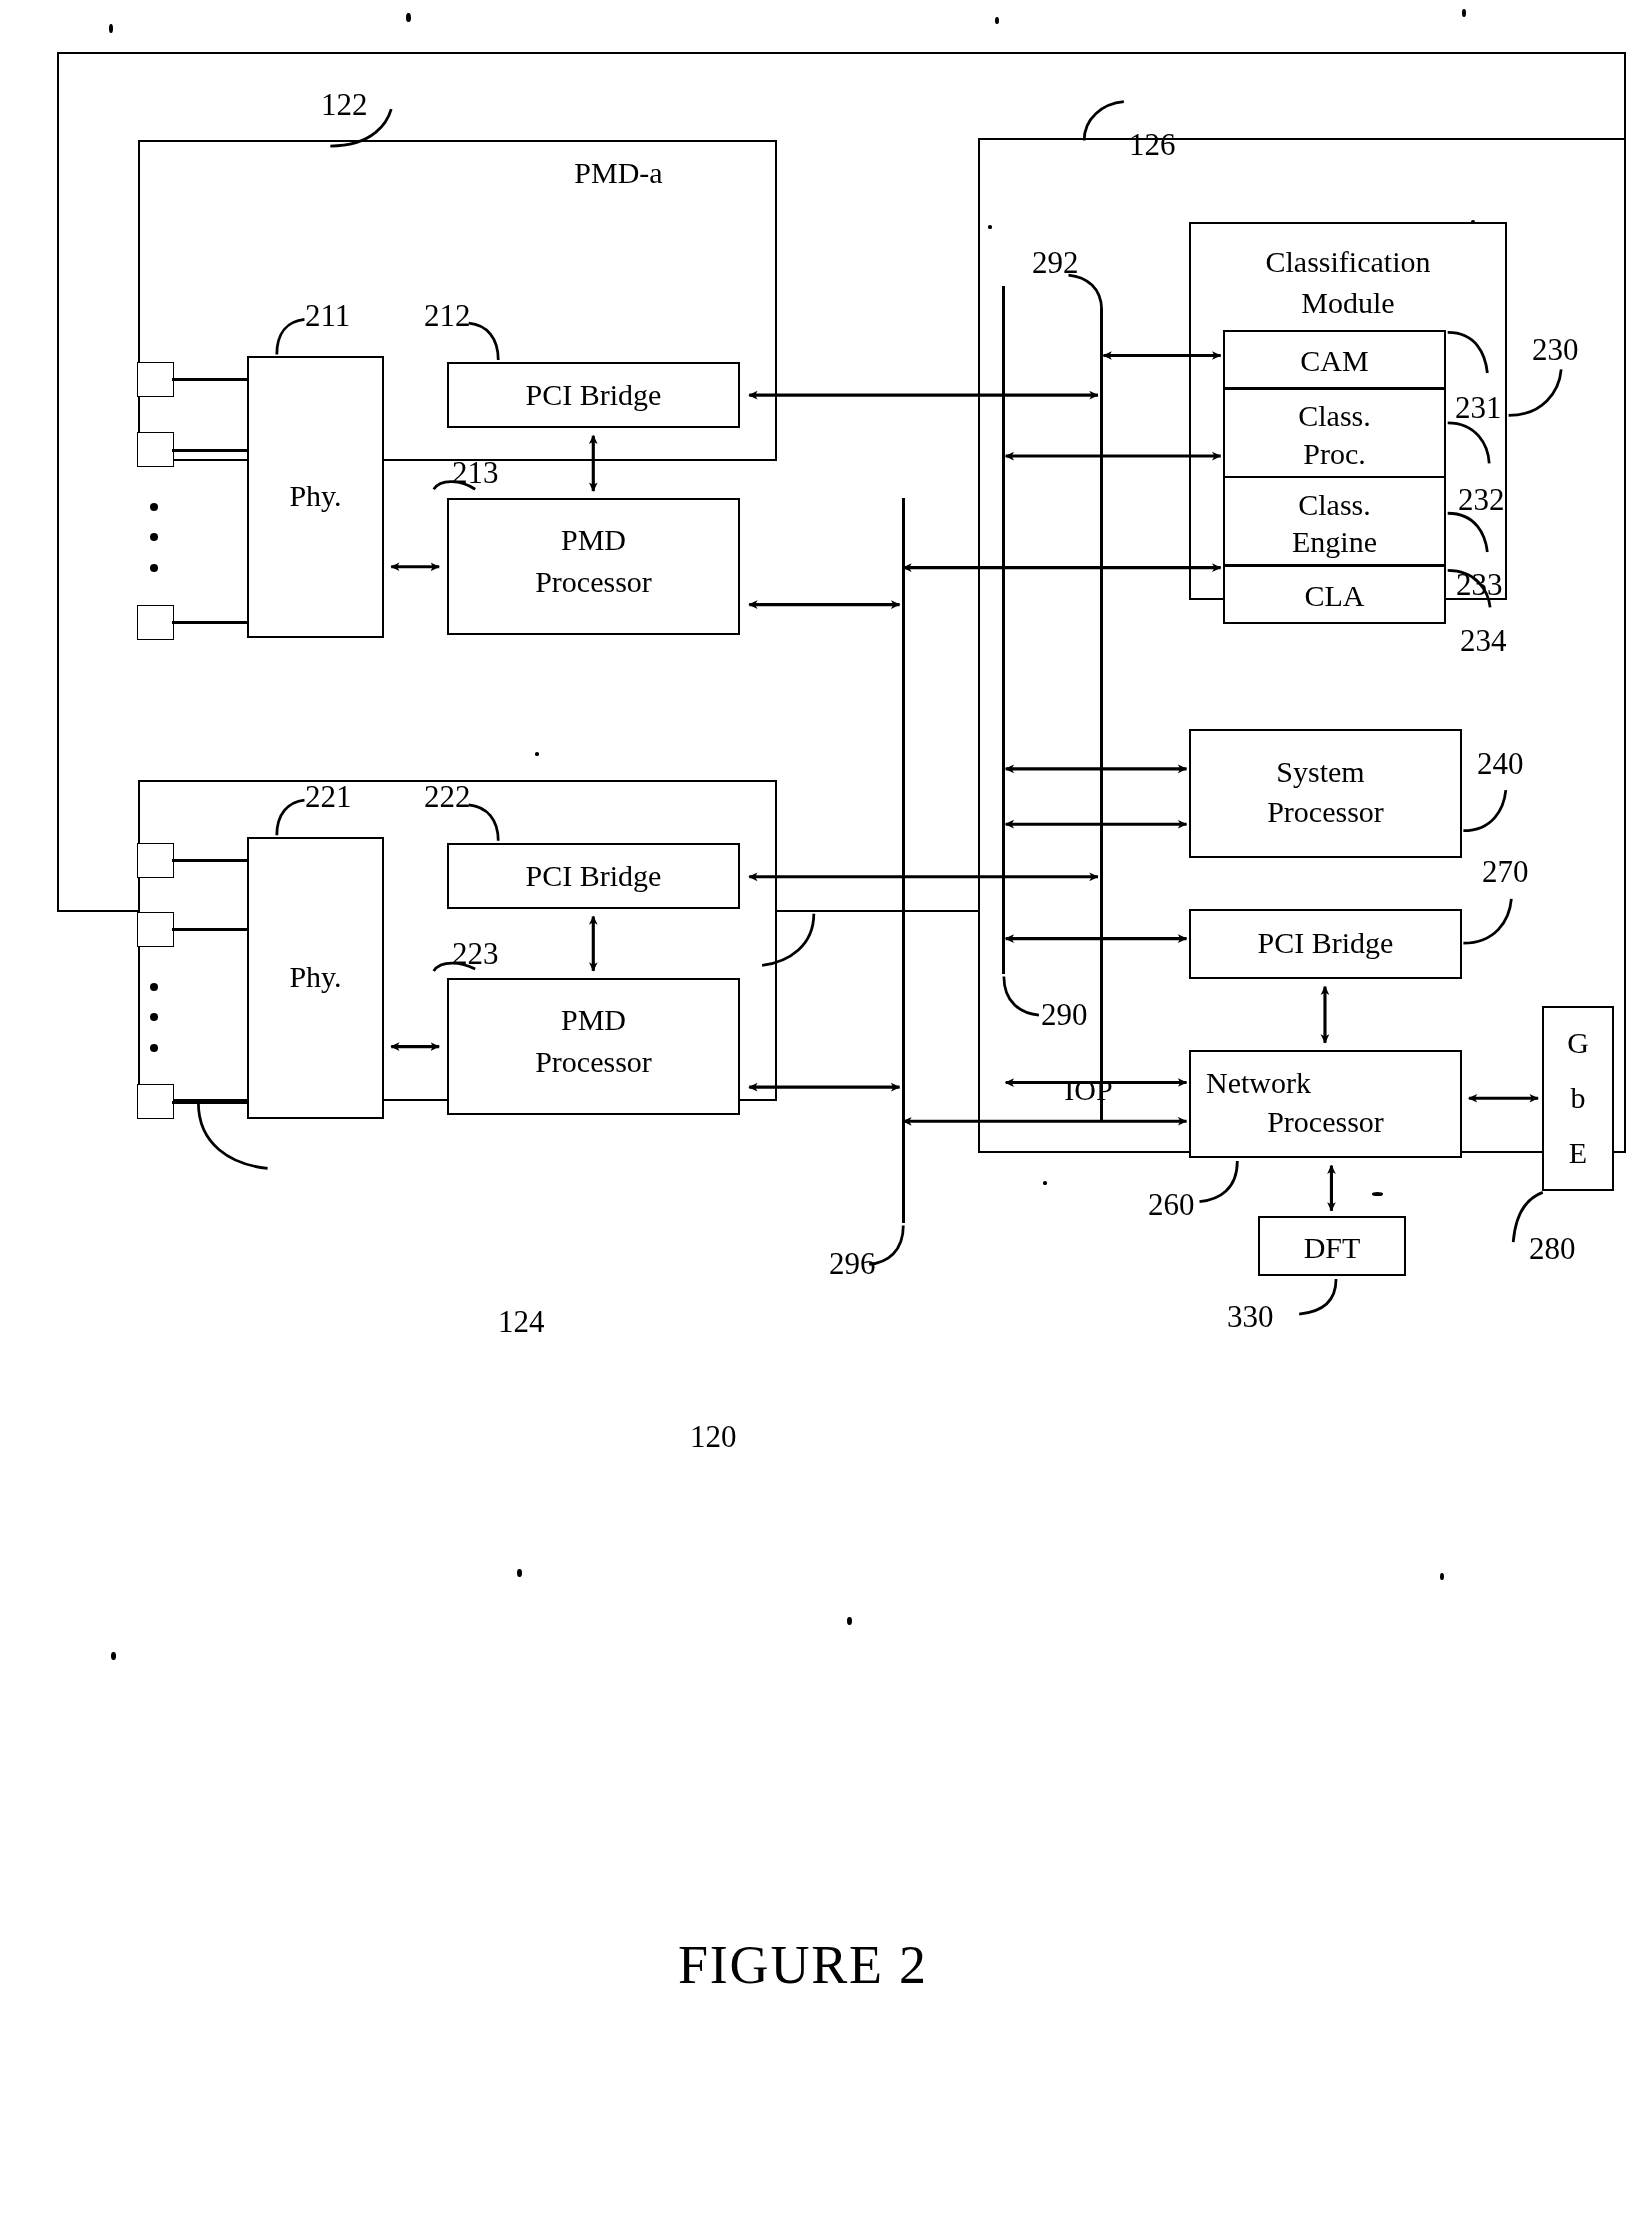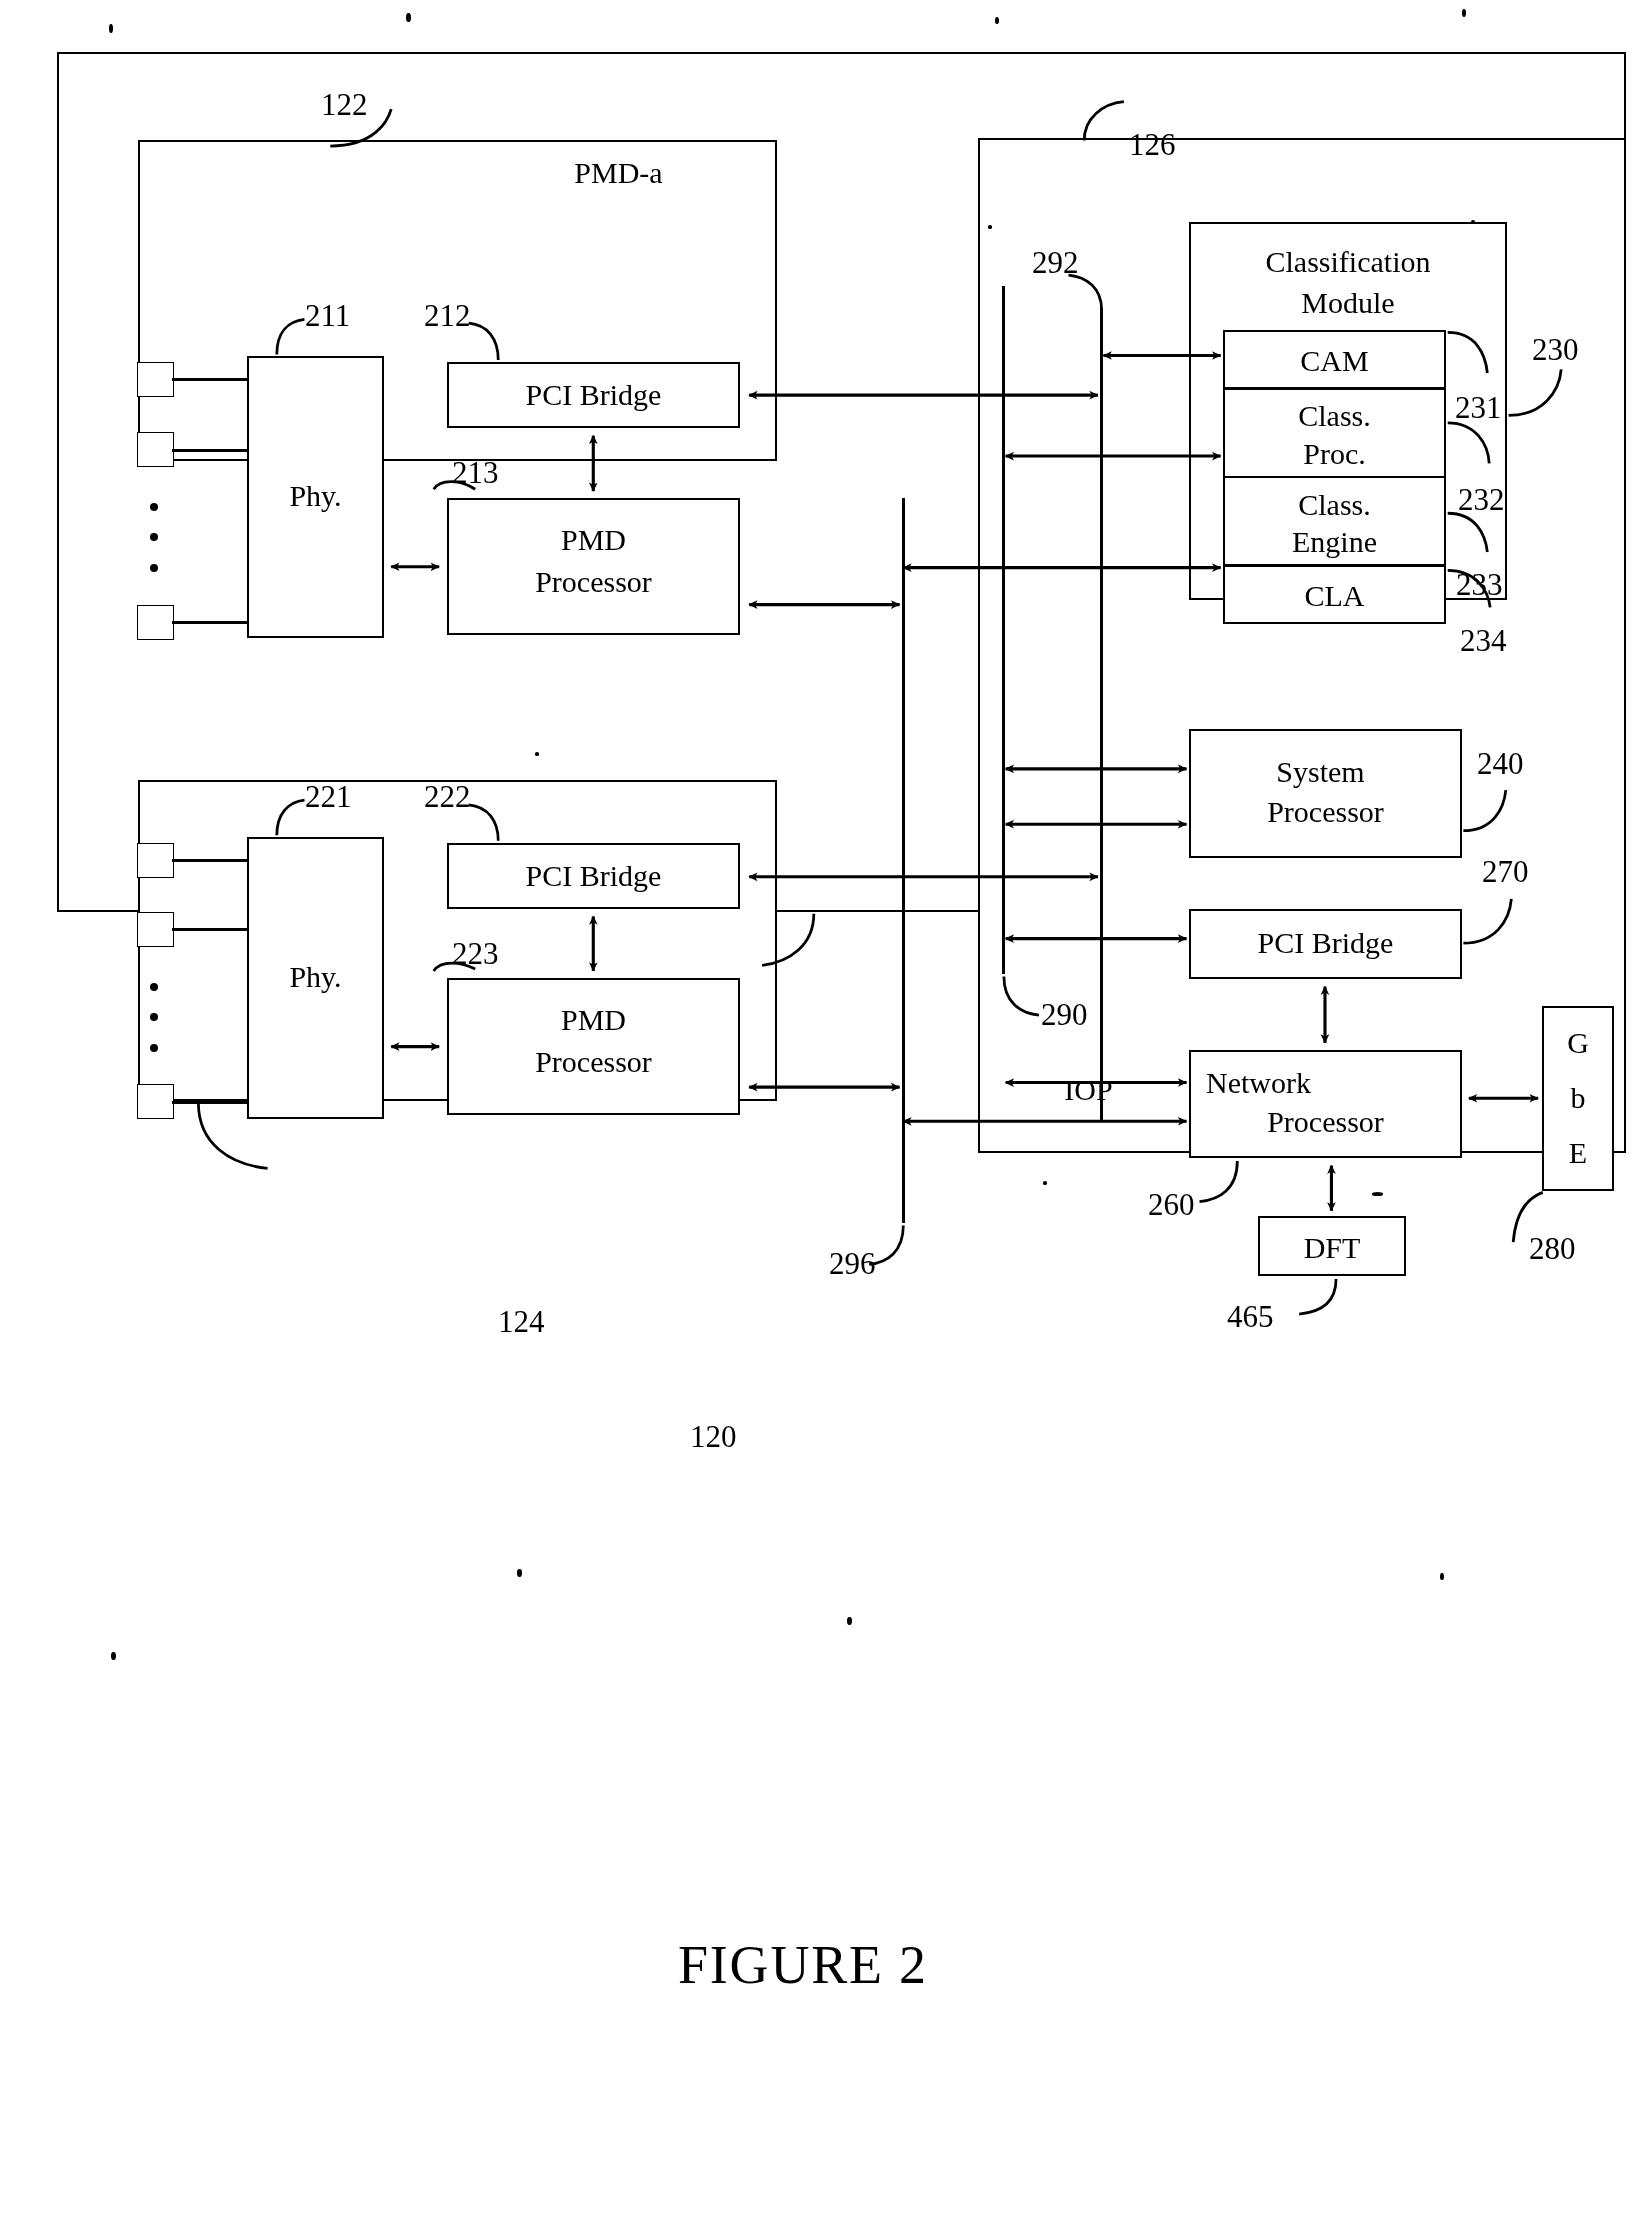--- a/index.html
+++ b/index.html
@@ -235,21 +235,21 @@
 
   <div class="lbl num" style="left:1532px;top:334px;">230</div>
   <div class="lbl num" style="left:1455px;top:392px;">231</div>
   <div class="lbl num" style="left:1458px;top:484px;">232</div>
   <div class="lbl num" style="left:1456px;top:569px;">233</div>
   <div class="lbl num" style="left:1460px;top:625px;">234</div>
 
   <div class="lbl num" style="left:1477px;top:748px;">240</div>
   <div class="lbl num" style="left:1482px;top:856px;">270</div>
   <div class="lbl num" style="left:1148px;top:1189px;">260</div>
-  <div class="lbl num" style="left:1227px;top:1301px;">465</div>
+  <div class="lbl num" style="left:1227px;top:1301px;">330</div>
   <div class="lbl num" style="left:1529px;top:1233px;">280</div>
 
   <div class="lbl num" style="left:1041px;top:999px;">290</div>
   <div class="lbl num" style="left:1032px;top:247px;">292</div>
   <div class="lbl num" style="left:829px;top:1248px;">296</div>
 
   <div class="speck" style="left:109px;top:24px;width:3.7px;height:9.2px;"></div>
   <div class="speck" style="left:406px;top:13px;width:4.6px;height:9.2px;"></div>
   <div class="speck" style="left:995px;top:16.6px;width:3.7px;height:7.4px;"></div>
   <div class="speck" style="left:1462px;top:9.2px;width:3.7px;height:7.4px;"></div>

